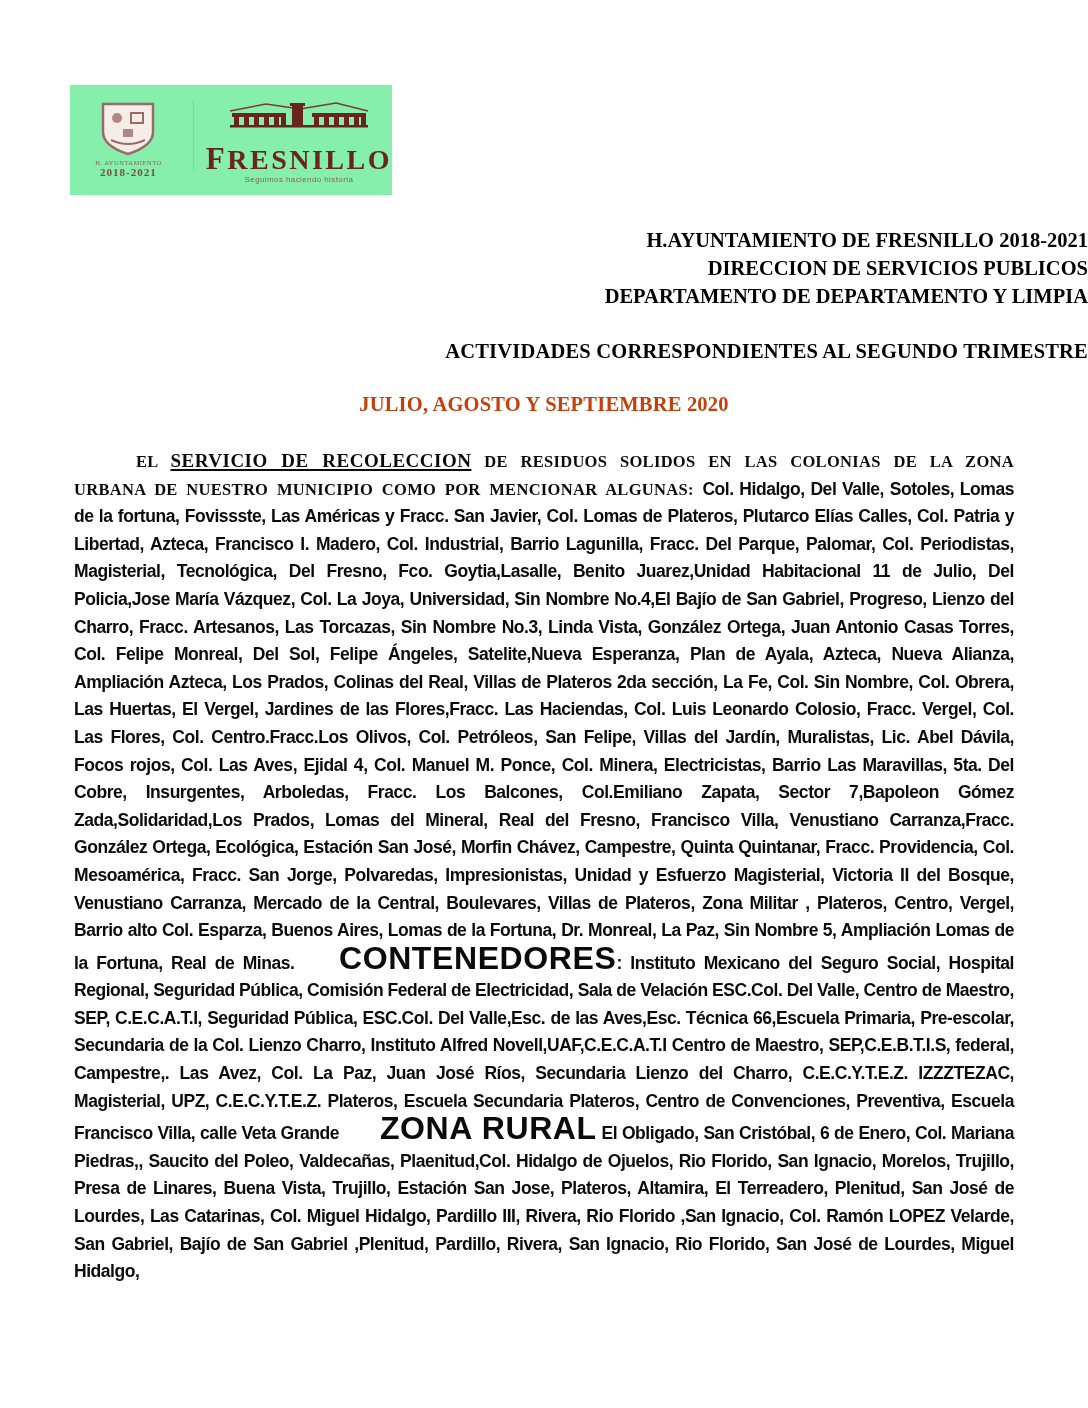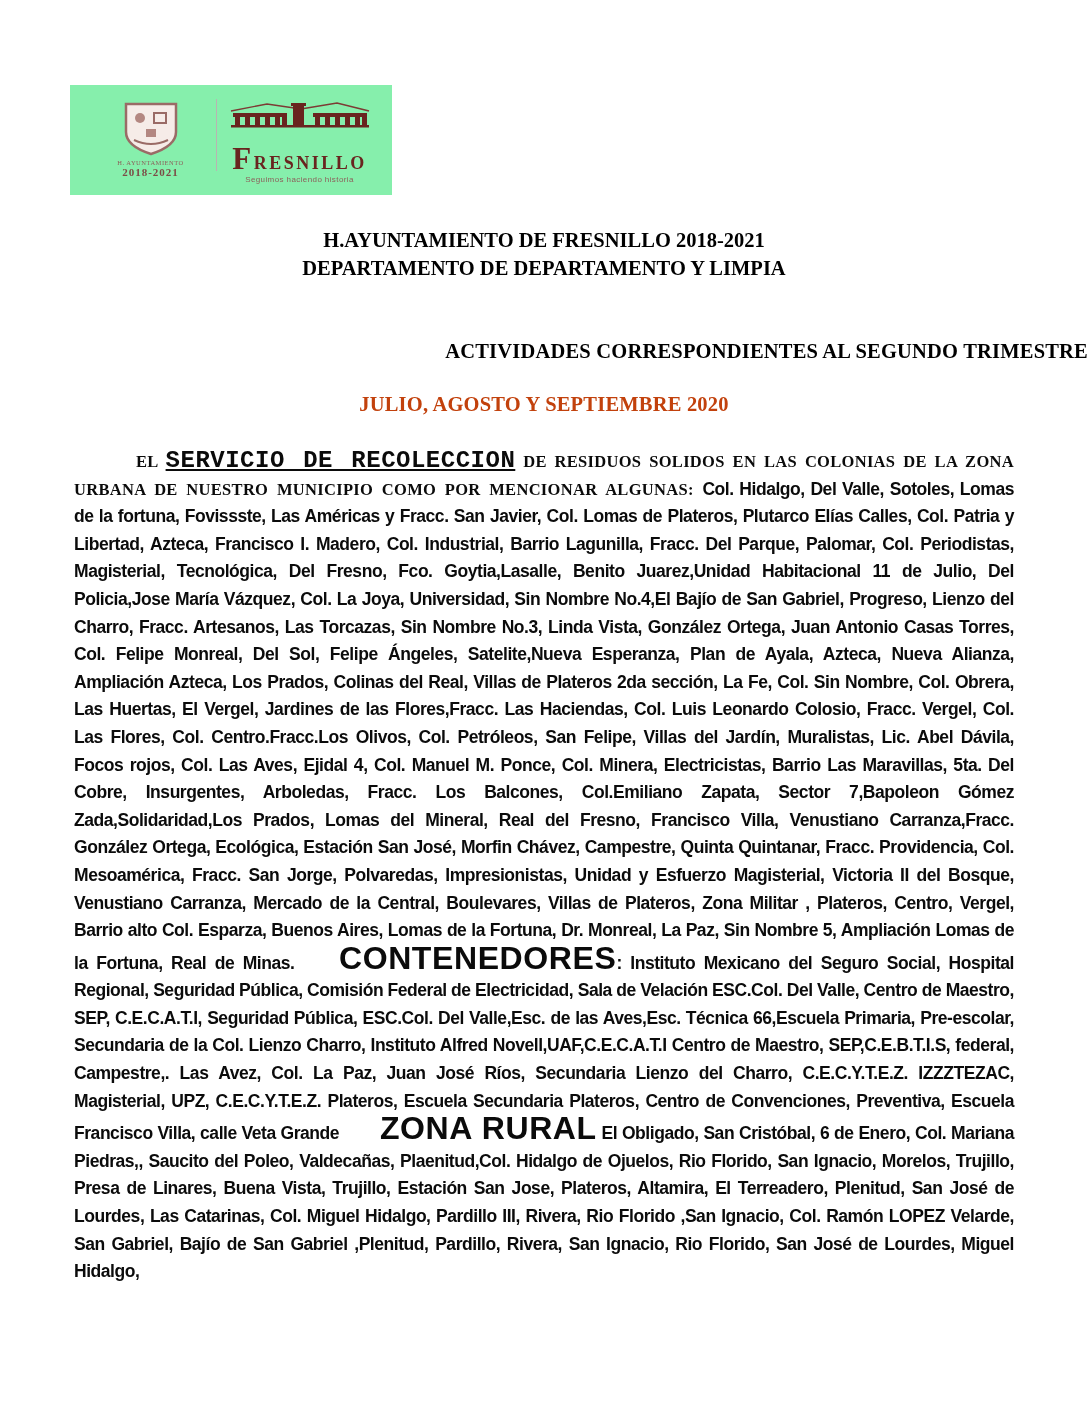--- a/index.html
+++ b/index.html
@@ -25,32 +25,32 @@
     font-family:"Liberation Serif", serif; margin-top:1px; white-space:nowrap;
   }
   .crest-caption2 {
     font-size:11px; font-weight:bold; color:#7c4b46;
     font-family:"Liberation Serif", serif; letter-spacing:1px; white-space:nowrap;
   }
   .logo-divider { width:1px; height:72px; background:#b9b4b2; margin:0 12px 10px 6px; }
   .wordmark-block { display:flex; flex-direction:column; align-items:center; margin-top:4px; }
   .wordmark {
     font-family:"Liberation Serif", serif; font-weight:bold;
-    font-size:18px; letter-spacing:2.5px; color:#69241f; line-height:1;
+    font-size:28px; letter-spacing:2.5px; color:#69241f; line-height:1;
     margin-top:14px; white-space:nowrap;
   }
   .wordmark::first-letter { font-size:31px; }
   .tagline {
     font-size:8px; color:#8d5f5a; letter-spacing:0.4px; margin-top:1px; white-space:nowrap;
   }
 
   
   .title-block {
     position:absolute; top:226px; left:0; width:100%;
-    text-align:center;
+    text-align:right;
     font-family:"Liberation Serif", serif; font-weight:bold;
     font-size:20.5px; line-height:28px; color:#000;
   }
   .subtitle {
     position:absolute; top:340px; left:0; width:100%;
     text-align:right;
     font-family:"Liberation Serif", serif; font-weight:bold;
     font-size:20.5px; color:#000; letter-spacing:0.2px;
   }
   .period {
@@ -66,22 +66,22 @@
     text-align:justify;
     font-weight:bold; font-size:17.5px; line-height:27.6px;
     letter-spacing:-0.45px; color:#0b0b0b;
     text-indent:62px;
   }
   .lead-serif {
     font-family:"Liberation Serif", serif;
     font-size:16.5px; letter-spacing:0.3px; word-spacing:3px;
   }
   .lead-underline {
-    font-family:Liberation Mono, monospace;
-    font-size:24px; letter-spacing:0.5px; word-spacing:3px;
+    font-family:Liberation Serif, serif;
+    font-size:19px; letter-spacing:0.5px; word-spacing:3px;
     text-decoration:underline; text-decoration-thickness:2px; text-underline-offset:2px;
   }
   .big-label { font-size:32px; letter-spacing:0.6px;margin-left:36px; }
 </style>
 </head>
 <body>
 
 <div class="logo-block">
   <div class="crest">
     <svg width="62" height="56" viewBox="0 0 62 56">
@@ -116,18 +116,19 @@
       <rect x="133" y="16" width="5" height="8" fill="#69241f"></rect>
       <rect x="2" y="24" width="138" height="2.5" fill="#69241f"></rect>
     </svg>
     <div class="wordmark">FRESNILLO</div>
     <div class="tagline">Seguimos haciendo historia</div>
   </div>
 </div>
 
 <div class="title-block">
   <div>H.AYUNTAMIENTO DE FRESNILLO 2018-2021</div>
+  <div>DIRECCION DE SERVICIOS PUBLICOS</div>
   <div>DEPARTAMENTO DE DEPARTAMENTO Y LIMPIA</div>
 </div>
 <div class="subtitle">ACTIVIDADES CORRESPONDIENTES AL SEGUNDO TRIMESTRE</div>
 <div class="period">JULIO, AGOSTO Y SEPTIEMBRE 2020</div>
 
 <div class="doc-paragraph"><span class="lead-serif">EL </span><span class="lead-underline">SERVICIO DE RECOLECCION</span><span class="lead-serif"> DE RESIDUOS SOLIDOS EN LAS COLONIAS DE LA ZONA URBANA DE NUESTRO MUNICIPIO COMO POR MENCIONAR ALGUNAS: </span><span>Col. Hidalgo, Del Valle, Sotoles, Lomas de la fortuna, Fovissste, Las Américas y Fracc. San Javier, Col. Lomas de Plateros, Plutarco Elías Calles, Col. Patria y Libertad, Azteca, Francisco I. Madero, Col. Industrial, Barrio Lagunilla, Fracc. Del Parque, Palomar, Col. Periodistas, Magisterial, Tecnológica, Del Fresno, Fco. Goytia,Lasalle, Benito Juarez,Unidad Habitacional 11 de Julio, Del Policia,Jose María Vázquez, Col. La Joya, Universidad, Sin Nombre No.4,El Bajío de San Gabriel, Progreso, Lienzo del Charro, Fracc. Artesanos, Las Torcazas, Sin Nombre No.3, Linda Vista, González Ortega, Juan Antonio Casas Torres, Col. Felipe Monreal, Del Sol, Felipe Ángeles, Satelite,Nueva Esperanza, Plan de Ayala, Azteca, Nueva Alianza, Ampliación Azteca, Los Prados, Colinas del Real, Villas de Plateros 2da sección, La Fe, Col. Sin Nombre, Col. Obrera, Las Huertas, El Vergel, Jardines de las Flores,Fracc. Las Haciendas, Col. Luis Leonardo Colosio, Fracc. Vergel, Col. Las Flores, Col. Centro.Fracc.Los Olivos, Col. Petróleos, San Felipe, Villas del Jardín, Muralistas, Lic. Abel Dávila, Focos rojos, Col. Las Aves, Ejidal 4, Col. Manuel M. Ponce, Col. Minera, Electricistas, Barrio Las Maravillas, 5ta. Del Cobre, Insurgentes, Arboledas, Fracc. Los Balcones, Col.Emiliano Zapata, Sector 7,Bapoleon Gómez Zada,Solidaridad,Los Prados, Lomas del Mineral, Real del Fresno, Francisco Villa, Venustiano Carranza,Fracc. González Ortega, Ecológica, Estación San José, Morfin Chávez, Campestre, Quinta Quintanar, Fracc. Providencia, Col. Mesoamérica, Fracc. San Jorge, Polvaredas, Impresionistas, Unidad y Esfuerzo Magisterial, Victoria II del Bosque, Venustiano Carranza, Mercado de la Central, Boulevares, Villas de Plateros, Zona Militar , Plateros, Centro, Vergel, Barrio alto Col. Esparza, Buenos Aires, Lomas de la Fortuna, Dr. Monreal, La Paz, Sin Nombre 5, Ampliación Lomas de la Fortuna, Real de Minas. </span><span class="big-label">CONTENEDORES</span><span>: </span><span>Instituto Mexicano del Seguro Social, Hospital Regional, Seguridad Pública, Comisión Federal de Electricidad, Sala de Velación ESC.Col. Del Valle, Centro de Maestro, SEP, C.E.C.A.T.I, Seguridad Pública, ESC.Col. Del Valle,Esc. de las Aves,Esc. Técnica 66,Escuela Primaria, Pre-escolar, Secundaria de la Col. Lienzo Charro, Instituto Alfred Novell,UAF,C.E.C.A.T.I  Centro de Maestro, SEP,C.E.B.T.I.S,  federal, Campestre,. Las Avez, Col. La Paz, Juan José Ríos, Secundaria Lienzo del Charro, C.E.C.Y.T.E.Z. IZZZTEZAC, Magisterial, UPZ, C.E.C.Y.T.E.Z. Plateros, Escuela Secundaria Plateros, Centro de Convenciones, Preventiva, Escuela Francisco Villa, calle Veta Grande </span><span class="big-label">ZONA RURAL</span><span> El Obligado, San Cristóbal, 6 de Enero, Col. Mariana Piedras,, Saucito del Poleo, Valdecañas, Plaenitud,Col. Hidalgo de Ojuelos, Rio Florido, San Ignacio, Morelos, Trujillo, Presa de Linares, Buena Vista, Trujillo,  Estación San Jose, Plateros, Altamira, El Terreadero, Plenitud, San José de Lourdes, Las Catarinas, Col. Miguel Hidalgo, Pardillo III, Rivera, Rio Florido ,San Ignacio, Col. Ramón LOPEZ Velarde, San Gabriel, Bajío de San Gabriel ,Plenitud, Pardillo, Rivera, San Ignacio, Rio Florido, San José de Lourdes, Miguel Hidalgo,</span></div>
 
 </body></html>

